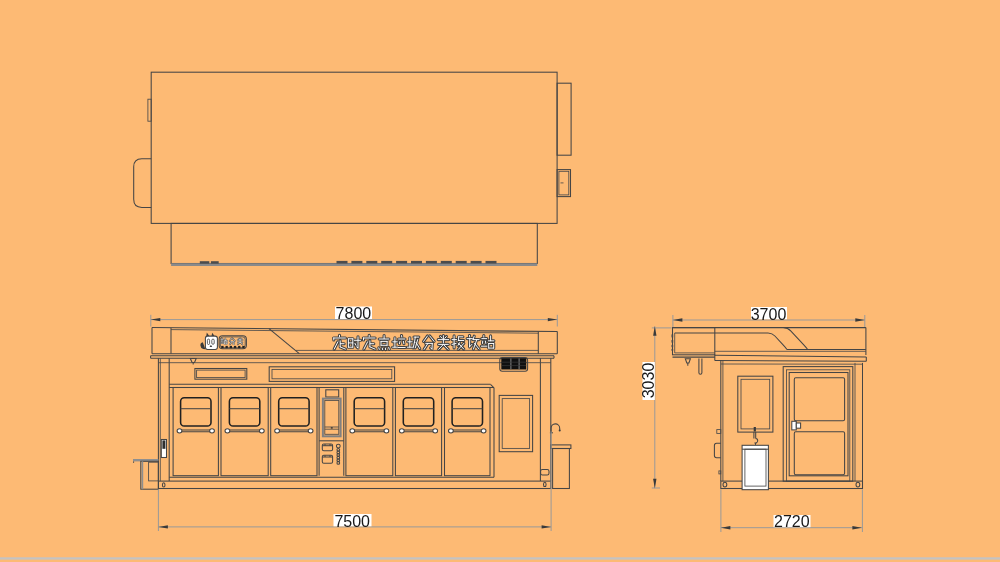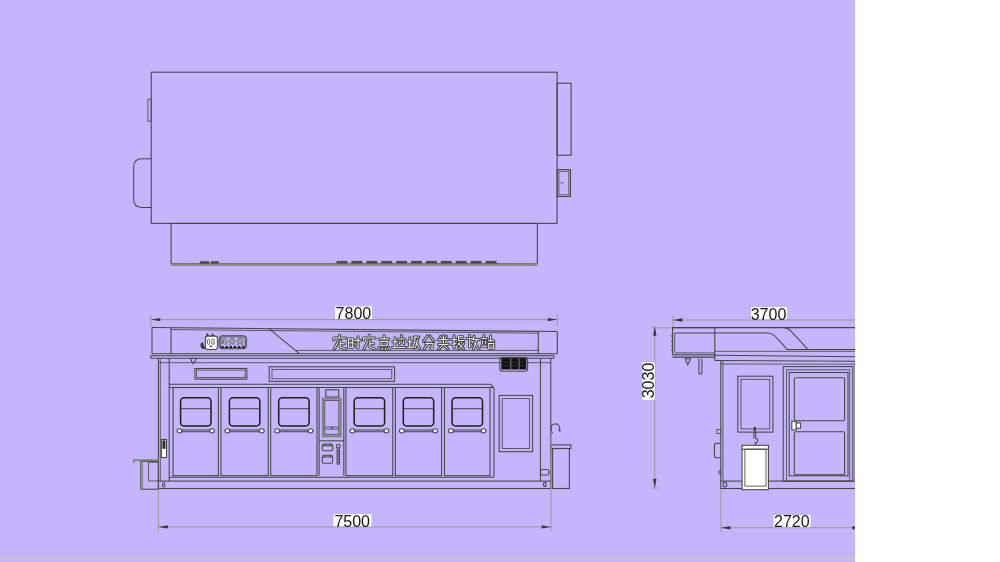--- a/index.html
+++ b/index.html
@@ -1,17 +1,17 @@
 <!DOCTYPE html>
 <html><head>
 <meta charset="utf-8">
 <title>drawing</title>
 <style>
 html,body{margin:0;padding:0;background:#fff;}
-.page{width:855px;height:562px;position:relative;overflow:hidden;background:#c4b5fd;}
+.page{width:1000px;height:562px;position:relative;overflow:hidden;background:#fdba74;}
 svg{display:block}
 .ln{fill:none;stroke:#454545;stroke-width:1.05}
 .lnw{fill:#fff;stroke:#454545;stroke-width:1.05}
 .th{fill:none;stroke:#4a4a4a;stroke-width:0.85}
 .wk{fill:none;stroke:#202020;stroke-width:1.55}
 .dim{fill:none;stroke:#999999;stroke-width:1}
 .dimt{font-family:"Liberation Sans",sans-serif;font-size:16px;fill:#181818;}
 .arr{fill:#3a3a3a;stroke:none}
 </style>
 </head>

